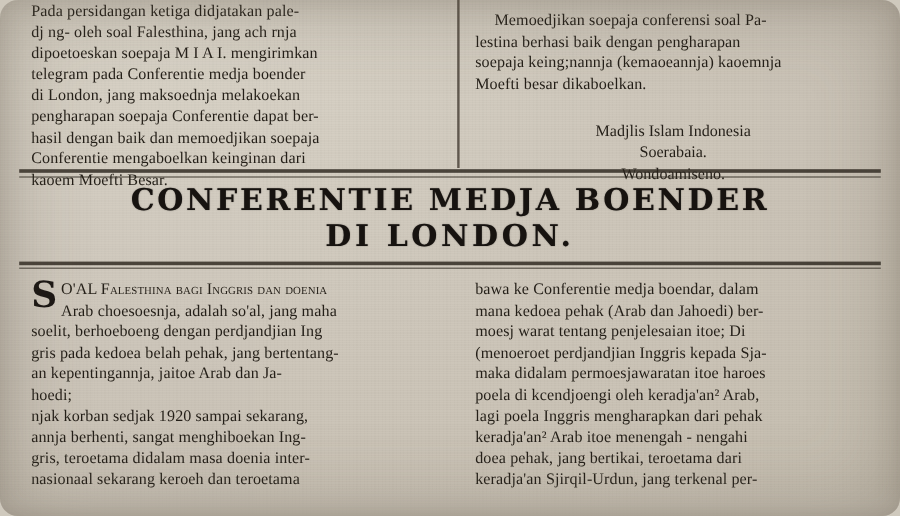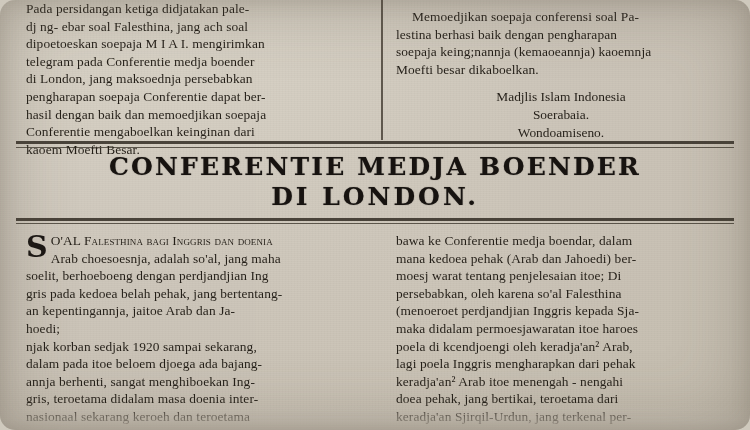--- a/index.html
+++ b/index.html
@@ -94,21 +94,21 @@
     line-height: 30px;
     letter-spacing: 2.2px;
     text-shadow: 0 0 1px rgba(20,16,12,0.55);
   }
   .headline .l2 {
     display: block;
     letter-spacing: 3px;
   }
 
   .signature {
-    margin-top: 10px;
+    margin-top: 22px;
     text-align: center;
     font-size: 13.4px;
     line-height: 18px;
     color: #241f18;
   }
   .signature .strong {
     font-weight: 400;
   }
 
   .lower {
@@ -152,24 +152,24 @@
 </style>
 </head>
 <body>
 
 <div class="page">
 
   <div class="grain"></div>
 
   <div class="col-left" style="top:0;">
     <p class="body" style="margin-top:0;">Pada persidangan ketiga didjatakan pale-</p>
-    <p class="body">dj ng- ebar soal Falesthina, jang ach soal</p>
+    <p class="body">dj ng- oleh soal Falesthina, jang ach rnja</p>
     <p class="body">dipoetoeskan soepaja M I A I. mengirimkan</p>
     <p class="body">telegram pada Conferentie medja boender</p>
-    <p class="body">di London, jang maksoednja persebabkan</p>
+    <p class="body">di London, jang maksoednja melakoekan</p>
     <p class="body">pengharapan soepaja Conferentie dapat ber-</p>
     <p class="body">hasil dengan baik dan memoedjikan soepaja</p>
     <p class="body">Conferentie mengaboelkan keinginan dari</p>
     <p class="body">kaoem Moefti Besar.</p>
   </div>
 
   <div class="divider-vert"></div>
 
   <div class="col-right" style="top:8px;">
     <p class="body indent">Memoedjikan soepaja conferensi soal Pa-</p>
@@ -199,31 +199,29 @@
     <div class="col-left">
       <p class="body dropcap-para">
         <span class="dropcap">S</span><span class="smallcaps">O'AL Falesthina bagi Inggris dan doenia</span>
       </p>
       <p class="body">Arab choesoesnja, adalah so'al, jang maha</p>
       <p class="body">soelit, berhoeboeng dengan perdjandjian Ing</p>
       <p class="body">gris pada kedoea belah pehak, jang bertentang-</p>
       <p class="body">an kepentingannja, jaitoe Arab dan Ja-</p>
       <p class="body">hoedi;</p>
       <p class="body">njak korban sedjak 1920 sampai sekarang,</p>
-      <p class="body">dalam pada itoe beloem djoega ada bajang-</p>
       <p class="body">annja berhenti, sangat menghiboekan Ing-</p>
       <p class="body blur-lower">gris, teroetama didalam masa doenia inter-</p>
       <p class="body blur-lower">nasionaal sekarang keroeh dan teroetama</p>
     </div>
 
     <div class="col-right">
       <p class="body">bawa ke Conferentie medja boendar, dalam</p>
       <p class="body">mana kedoea pehak (Arab dan Jahoedi) ber-</p>
       <p class="body">moesj warat tentang penjelesaian itoe; Di</p>
-      <p class="body">persebabkan, oleh karena so'al Falesthina</p>
       <p class="body">(menoeroet perdjandjian Inggris kepada Sja-</p>
       <p class="body">maka didalam permoesjawaratan itoe haroes</p>
       <p class="body">poela di kcendjoengi oleh keradja'an² Arab,</p>
       <p class="body">lagi poela Inggris mengharapkan dari pehak</p>
       <p class="body blur-lower">keradja'an² Arab itoe menengah - nengahi</p>
       <p class="body blur-lower">doea pehak, jang bertikai, teroetama dari</p>
       <p class="body blur-lower">keradja'an Sjirqil-Urdun, jang terkenal per-</p>
     </div>
   </div>
 

